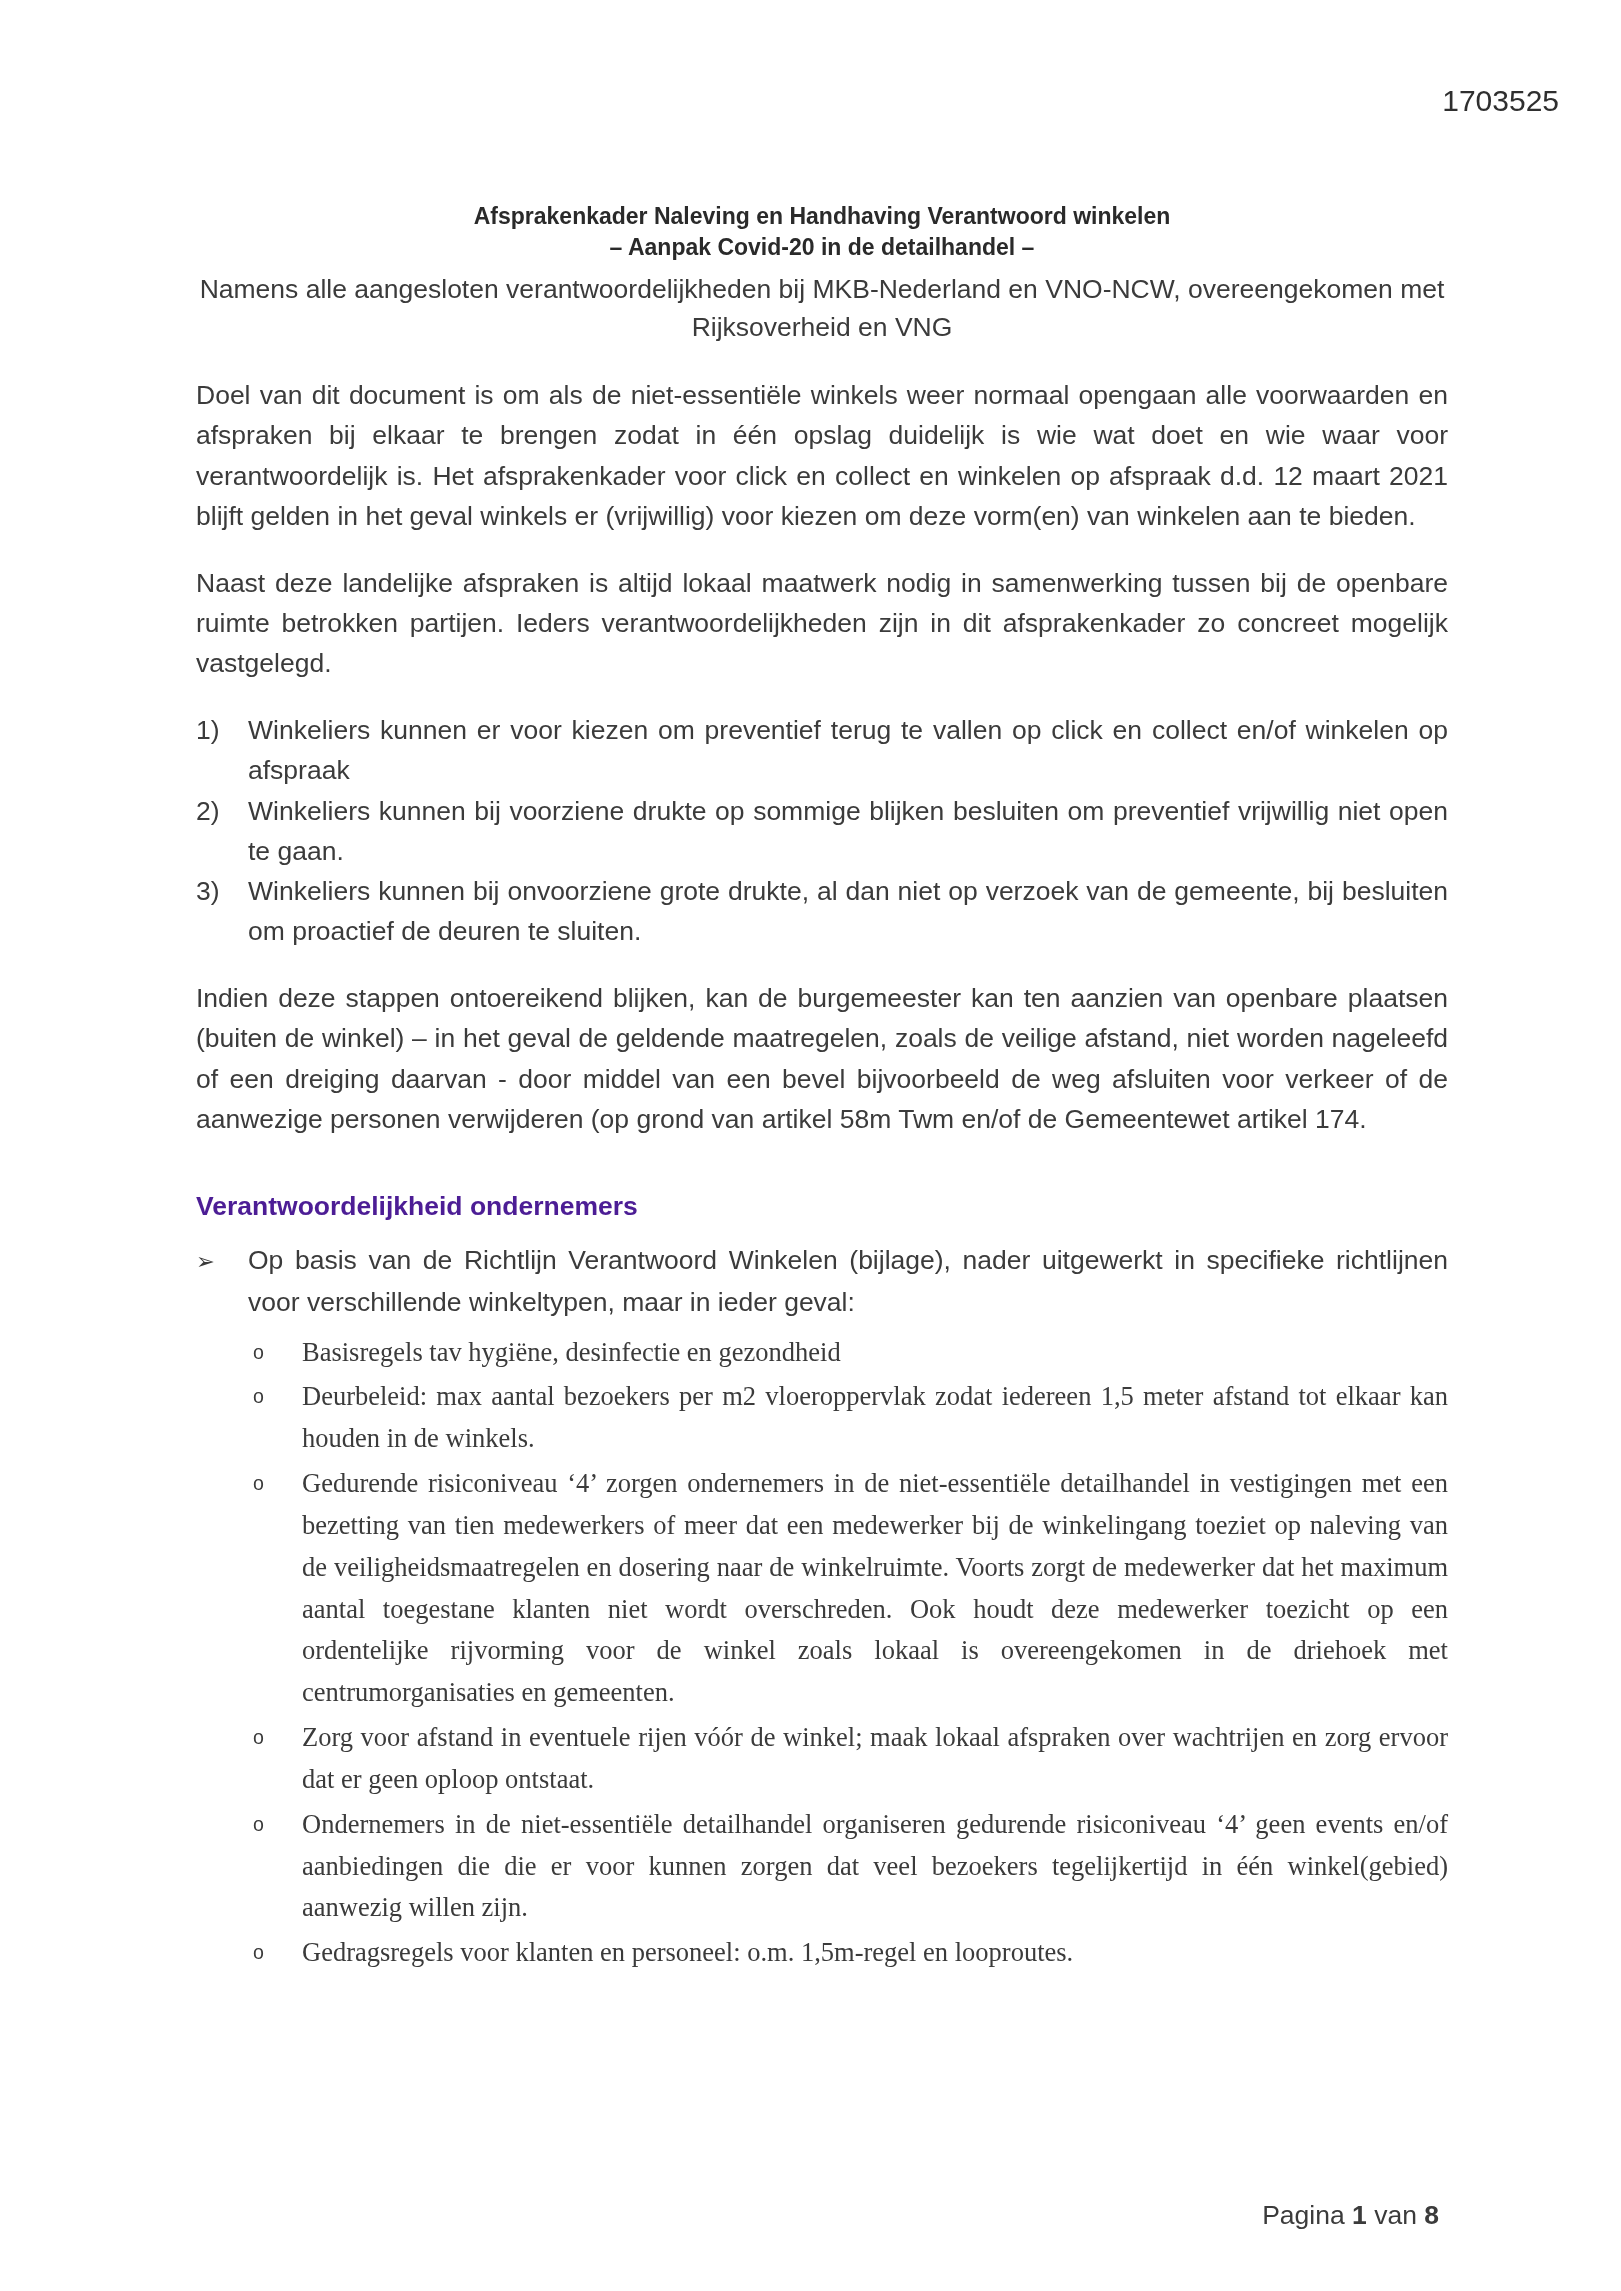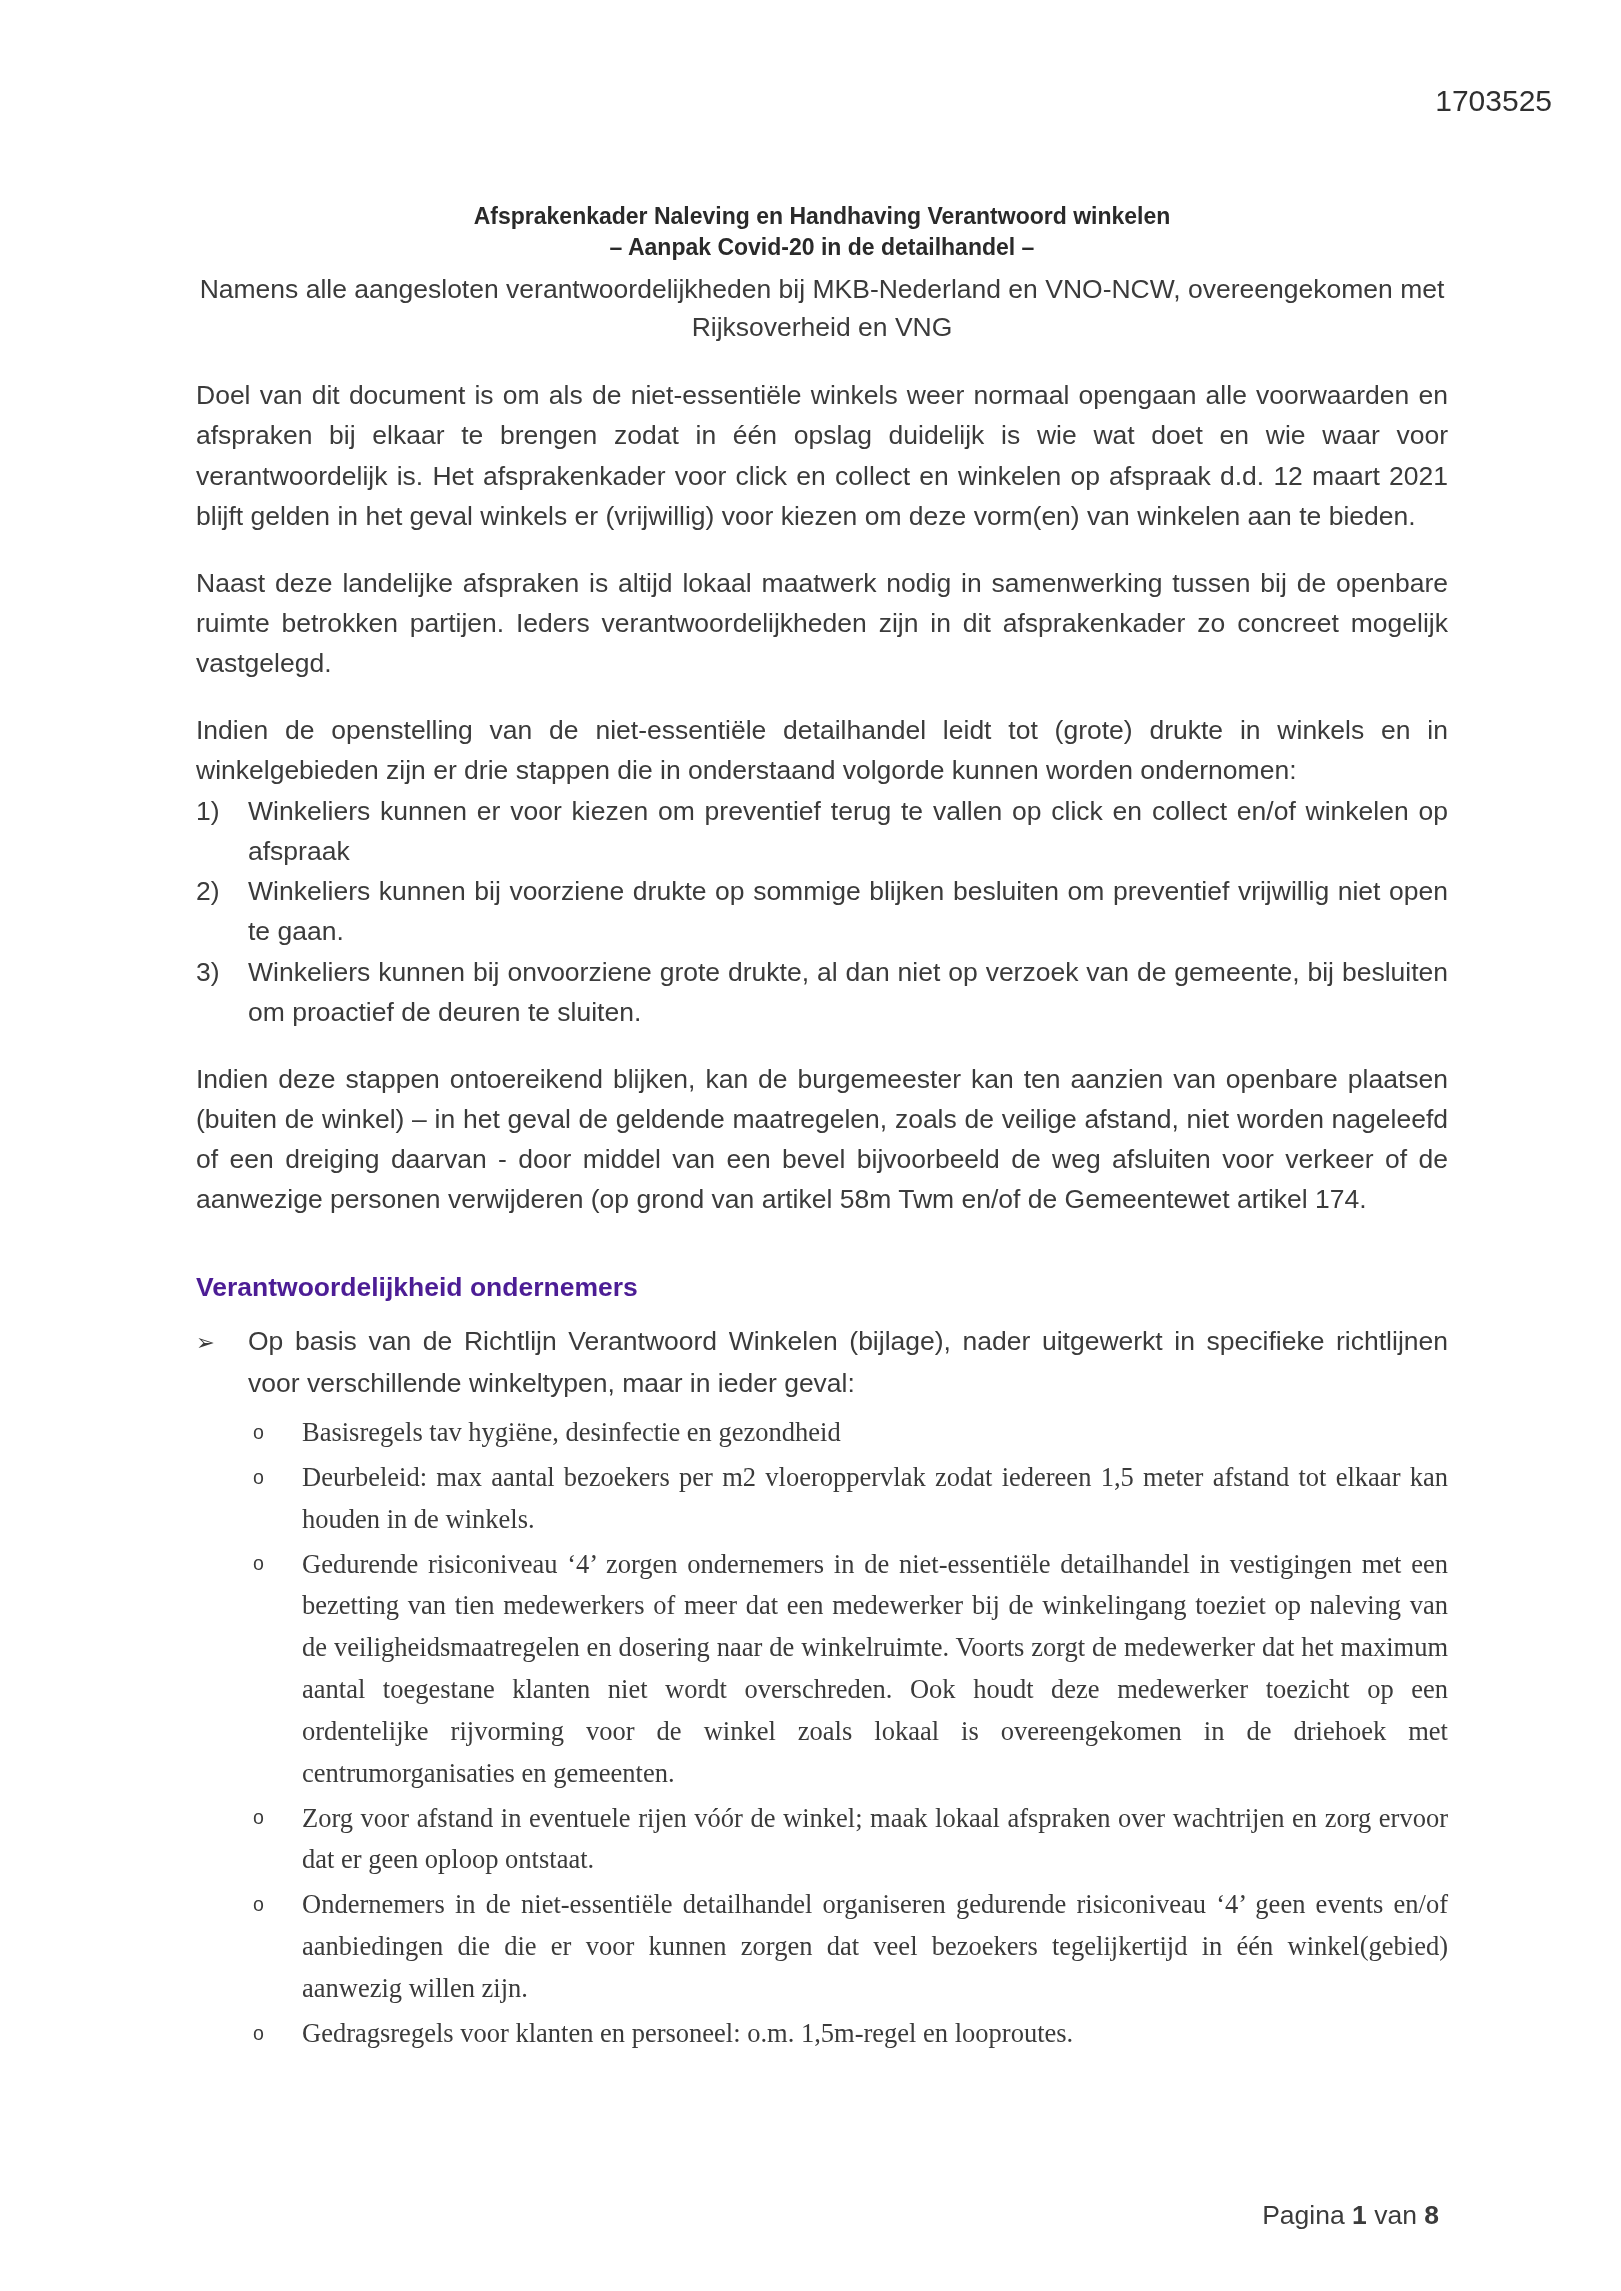--- a/index.html
+++ b/index.html
@@ -15,21 +15,21 @@
     font-family: "Liberation Sans", sans-serif;
     font-size: 26.5px;
     line-height: 1.52;
     padding: 201px 173px 0 196px;
     overflow: hidden;
   }
 
   .doc-number {
     position: absolute;
     top: 78px;
-    right: 69px;
+    right: 62px;
     font-size: 30px;
     color: #2f2f2f;
   }
 
   .doc-header { text-align: center; margin: 0 0 29px 0; }
   .title {
     margin: 0;
     font-size: 23px;
     line-height: 1.35;
     font-weight: 700;
@@ -83,21 +83,20 @@
       <span class="title-line">Afsprakenkader Naleving en Handhaving Verantwoord winkelen</span>
       <span class="title-line">– Aanpak Covid-20 in de detailhandel –</span>
     </h1>
     <p class="subtitle">Namens alle aangesloten verantwoordelijkheden bij MKB-Nederland en VNO-NCW, overeengekomen met Rijksoverheid en VNG</p>
   </header>
 
   <p class="para">Doel van dit document is om als de niet-essentiële winkels weer normaal opengaan alle voorwaarden en afspraken bij elkaar te brengen zodat in één opslag duidelijk is wie wat doet en wie waar voor verantwoordelijk is.  Het afsprakenkader voor click en collect en winkelen op afspraak d.d. 12 maart 2021 blijft gelden in het geval winkels er (vrijwillig) voor kiezen om deze vorm(en) van winkelen aan te bieden.</p>
 
   <p class="para">Naast deze landelijke afspraken is altijd lokaal maatwerk nodig in samenwerking tussen bij de openbare ruimte betrokken partijen. Ieders verantwoordelijkheden zijn in dit afsprakenkader zo concreet mogelijk vastgelegd.</p>
 
-  <p class="para intro">Indien de openstelling van de niet-essentiële detailhandel leidt tot (grote) drukte in winkels en in winkelgebieden zijn er drie stappen die in onderstaand volgorde kunnen worden ondernomen:</p>
 
   <ol class="num-list">
     <li class="num-item">
       <span class="num-marker">1)</span>
       <span class="num-text">Winkeliers kunnen er voor kiezen om preventief terug te vallen op click en collect en/of winkelen op afspraak</span>
     </li>
     <li class="num-item">
       <span class="num-marker">2)</span>
       <span class="num-text">Winkeliers kunnen bij voorziene drukte op sommige blijken besluiten om preventief vrijwillig niet open te gaan.</span>
     </li>

